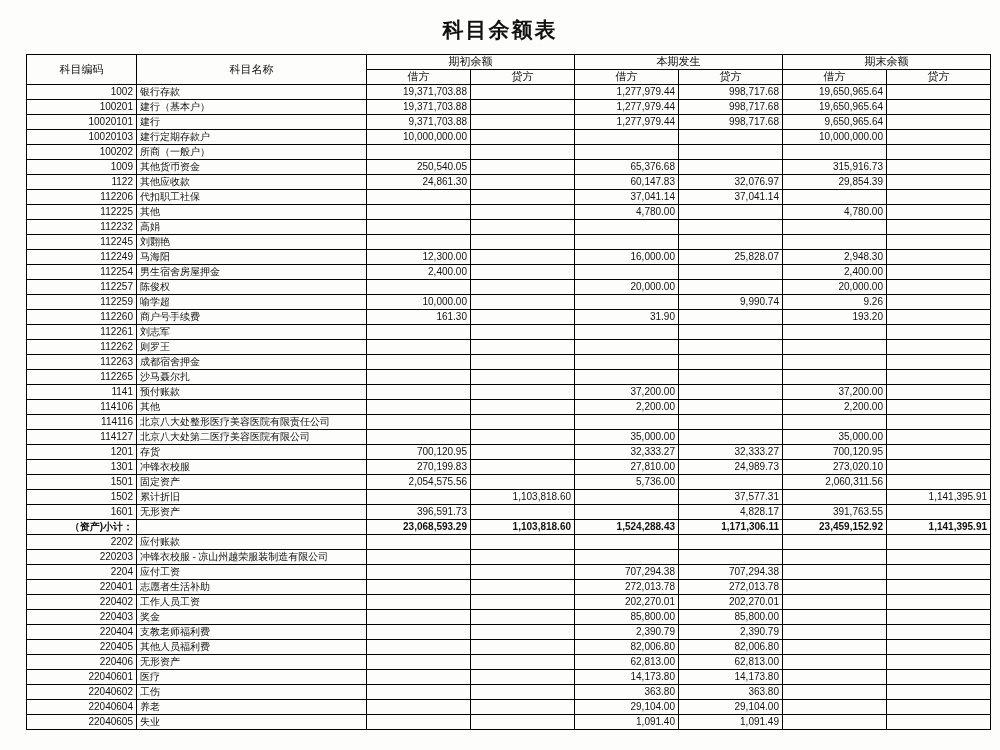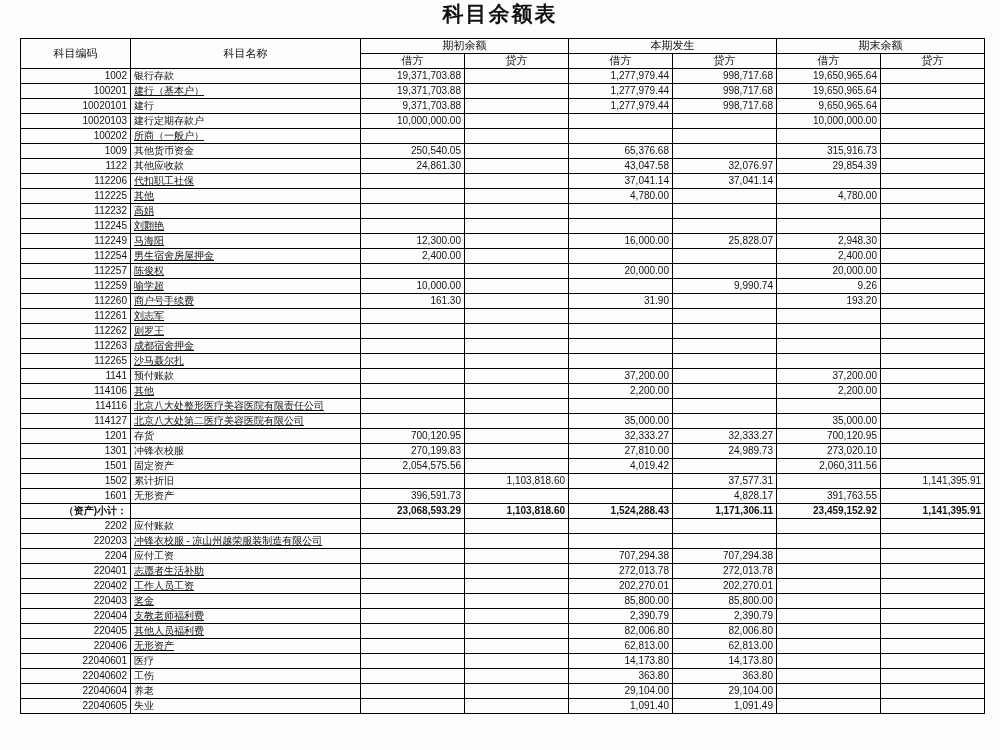--- a/index.html
+++ b/index.html
@@ -20,34 +20,34 @@
     height: 750px;
     position: relative;
     box-sizing: border-box;
     padding: 0 18px;
   }
   .doc-title {
     text-align: center;
     font-size: 21px;
     font-weight: bold;
     letter-spacing: 2px;
-    padding-top: 0;
+    padding-top: 16px;
     padding-bottom: 10px;
     font-family: "Liberation Serif", "DejaVu Serif", serif;
   }
   .period {
     font-size: 11px;
     padding-left: 14px;
     padding-bottom: 3px;
     font-family: "Liberation Sans", sans-serif;
   }
   table.balance {
     border-collapse: collapse;
     width: 950px;
-    margin-left: 2px;
+    margin-left: 8px;
     table-layout: fixed;
     font-size: 10px;
     line-height: 1.05;
   }
   table.balance th, table.balance td {
     border: 1px solid #000;
     padding: 1px 3px;
     height: 15px;
     box-sizing: border-box;
     overflow: hidden;
@@ -75,21 +75,21 @@
     font-size: 10px;
   }
   tr.subtotal td {
     font-weight: bold;
   }
   
   .ind0 { padding-left: 4px; }
   .ind1 { padding-left: 18px; }
   .ind2 { padding-left: 32px; }
   .nind0 { padding-left: 6px; }
-  .nind1 { padding-left: 22px; text-decoration: underline; }
+  .nind1 { padding-left: 22px; }
   .nind2 { padding-left: 38px; }
   col.c-code { width: 110px; }
   col.c-name { width: 230px; }
   col.c-num  { width: 104px; }
 </style>
 </head>
 <body>
 
 <div class="page">
 
@@ -183,21 +183,21 @@
           <td class="num">65,376.68</td>
           <td class="num"></td>
           <td class="num">315,916.73</td>
           <td class="num"></td>
         </tr>
         <tr>
           <td class="code ind0">1122</td>
           <td class="name nind0">其他应收款</td>
           <td class="num">24,861.30</td>
           <td class="num"></td>
-          <td class="num">43,047.58</td>
+          <td class="num">60,147.83</td>
           <td class="num">32,076.97</td>
           <td class="num">29,854.39</td>
           <td class="num"></td>
         </tr>
         <tr>
           <td class="code ind1">112206</td>
           <td class="name nind1">代扣职工社保</td>
           <td class="num"></td>
           <td class="num"></td>
           <td class="num">37,041.14</td>
@@ -383,21 +383,21 @@
           <td class="num">27,810.00</td>
           <td class="num">24,989.73</td>
           <td class="num">273,020.10</td>
           <td class="num"></td>
         </tr>
         <tr>
           <td class="code ind0">1501</td>
           <td class="name nind0">固定资产</td>
           <td class="num">2,054,575.56</td>
           <td class="num"></td>
-          <td class="num">4,019.42</td>
+          <td class="num">5,736.00</td>
           <td class="num"></td>
           <td class="num">2,060,311.56</td>
           <td class="num"></td>
         </tr>
         <tr>
           <td class="code ind0">1502</td>
           <td class="name nind0">累计折旧</td>
           <td class="num"></td>
           <td class="num">1,103,818.60</td>
           <td class="num"></td>

